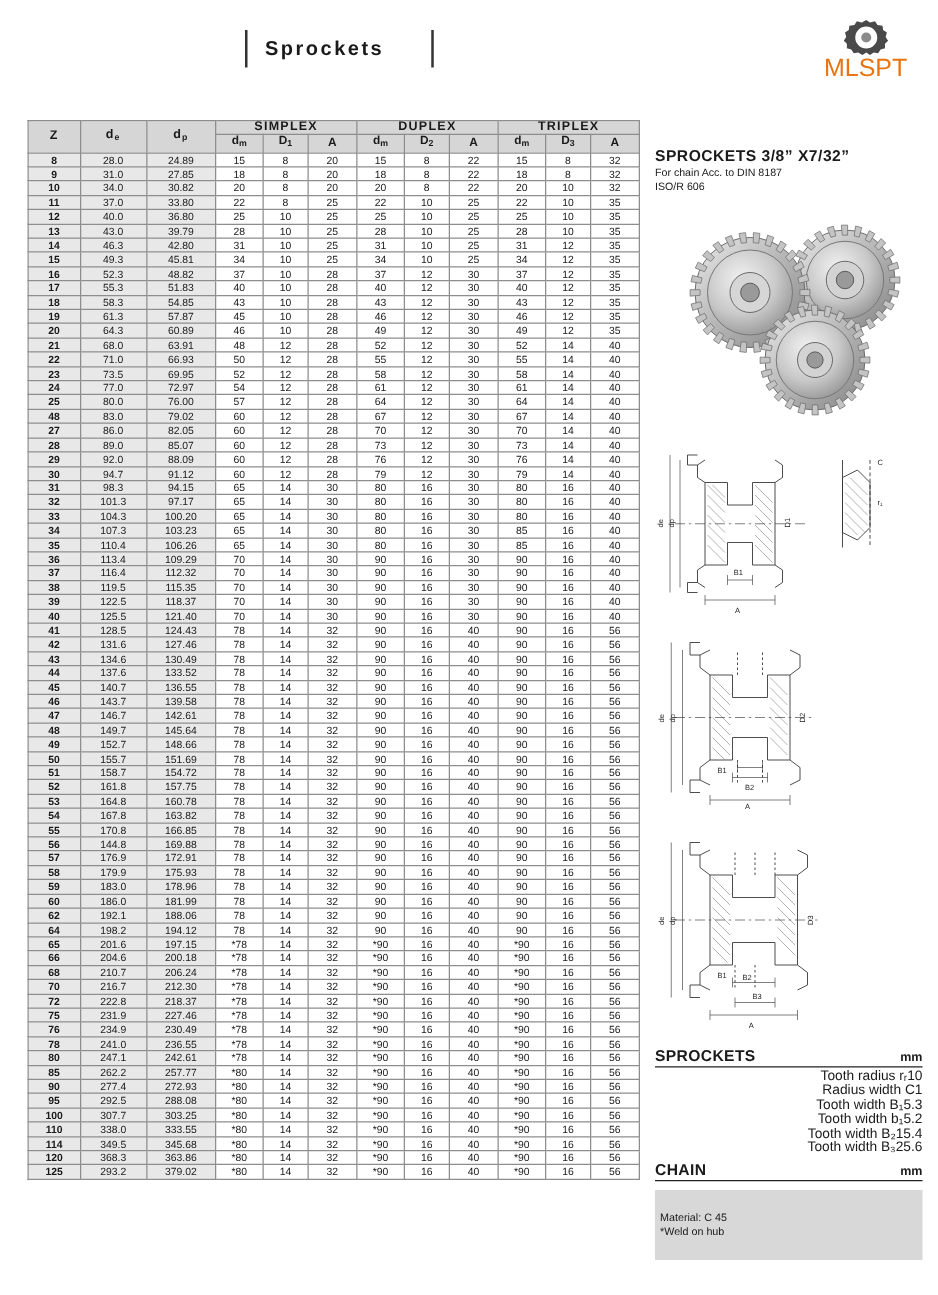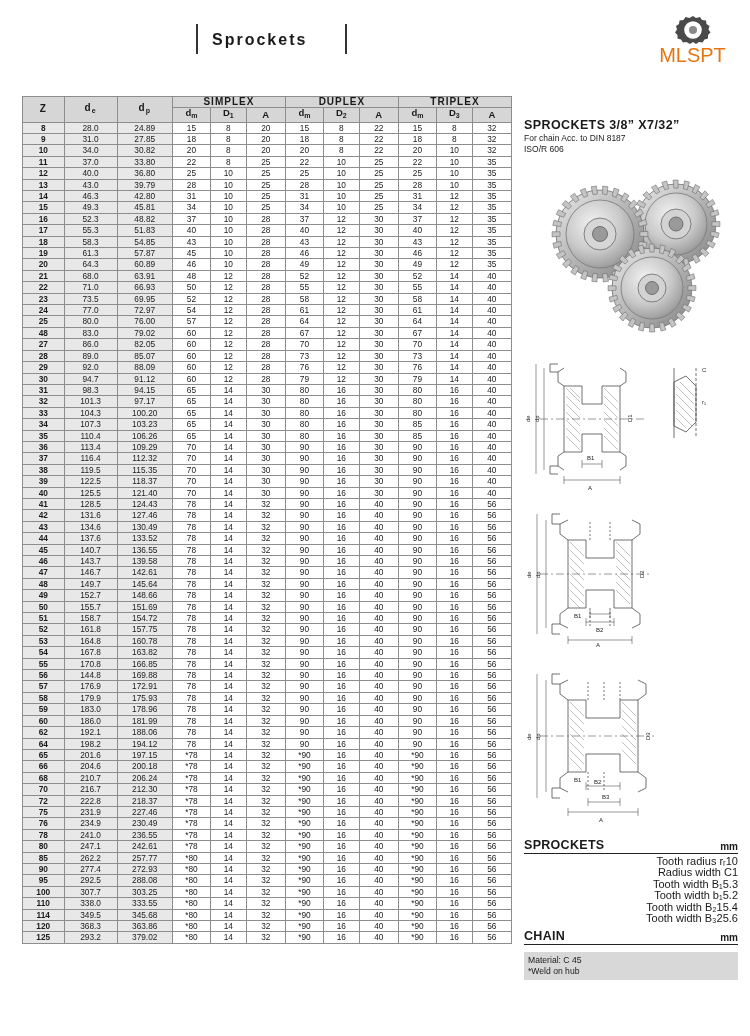--- a/index.html
+++ b/index.html
@@ -73,21 +73,21 @@
   #bottom { position:absolute; left:524px; top:838px; width:214px; }
   .spec-head {
     display:flex; justify-content:space-between; align-items:flex-end;
     border-bottom:1.4px solid #222; padding-bottom:1px; margin-bottom:2px;
   }
   .spec-head .t { font-size:12.5px; font-weight:bold; letter-spacing:0.3px; }
   .spec-head .u { font-size:10px; font-weight:bold; }
   .spec-row { display:flex; justify-content:flex-end; font-size:11px; line-height:11.4px; }
   .spec-gap { height:5px; }
   #material {
-    margin-top:7px; background:#d8d8d8; padding:3px 4px;
+    margin-top:7px; background:#d8d8d8; padding:17px 4px;
     font-size:8.6px; line-height:11px;
   }
   sub { vertical-align:-0.25em; }
 </style>
 </head>
 <body>
 
 <div id="header">
   <div id="title-divider1"></div>
   <div id="title-word">Sprockets</div>

